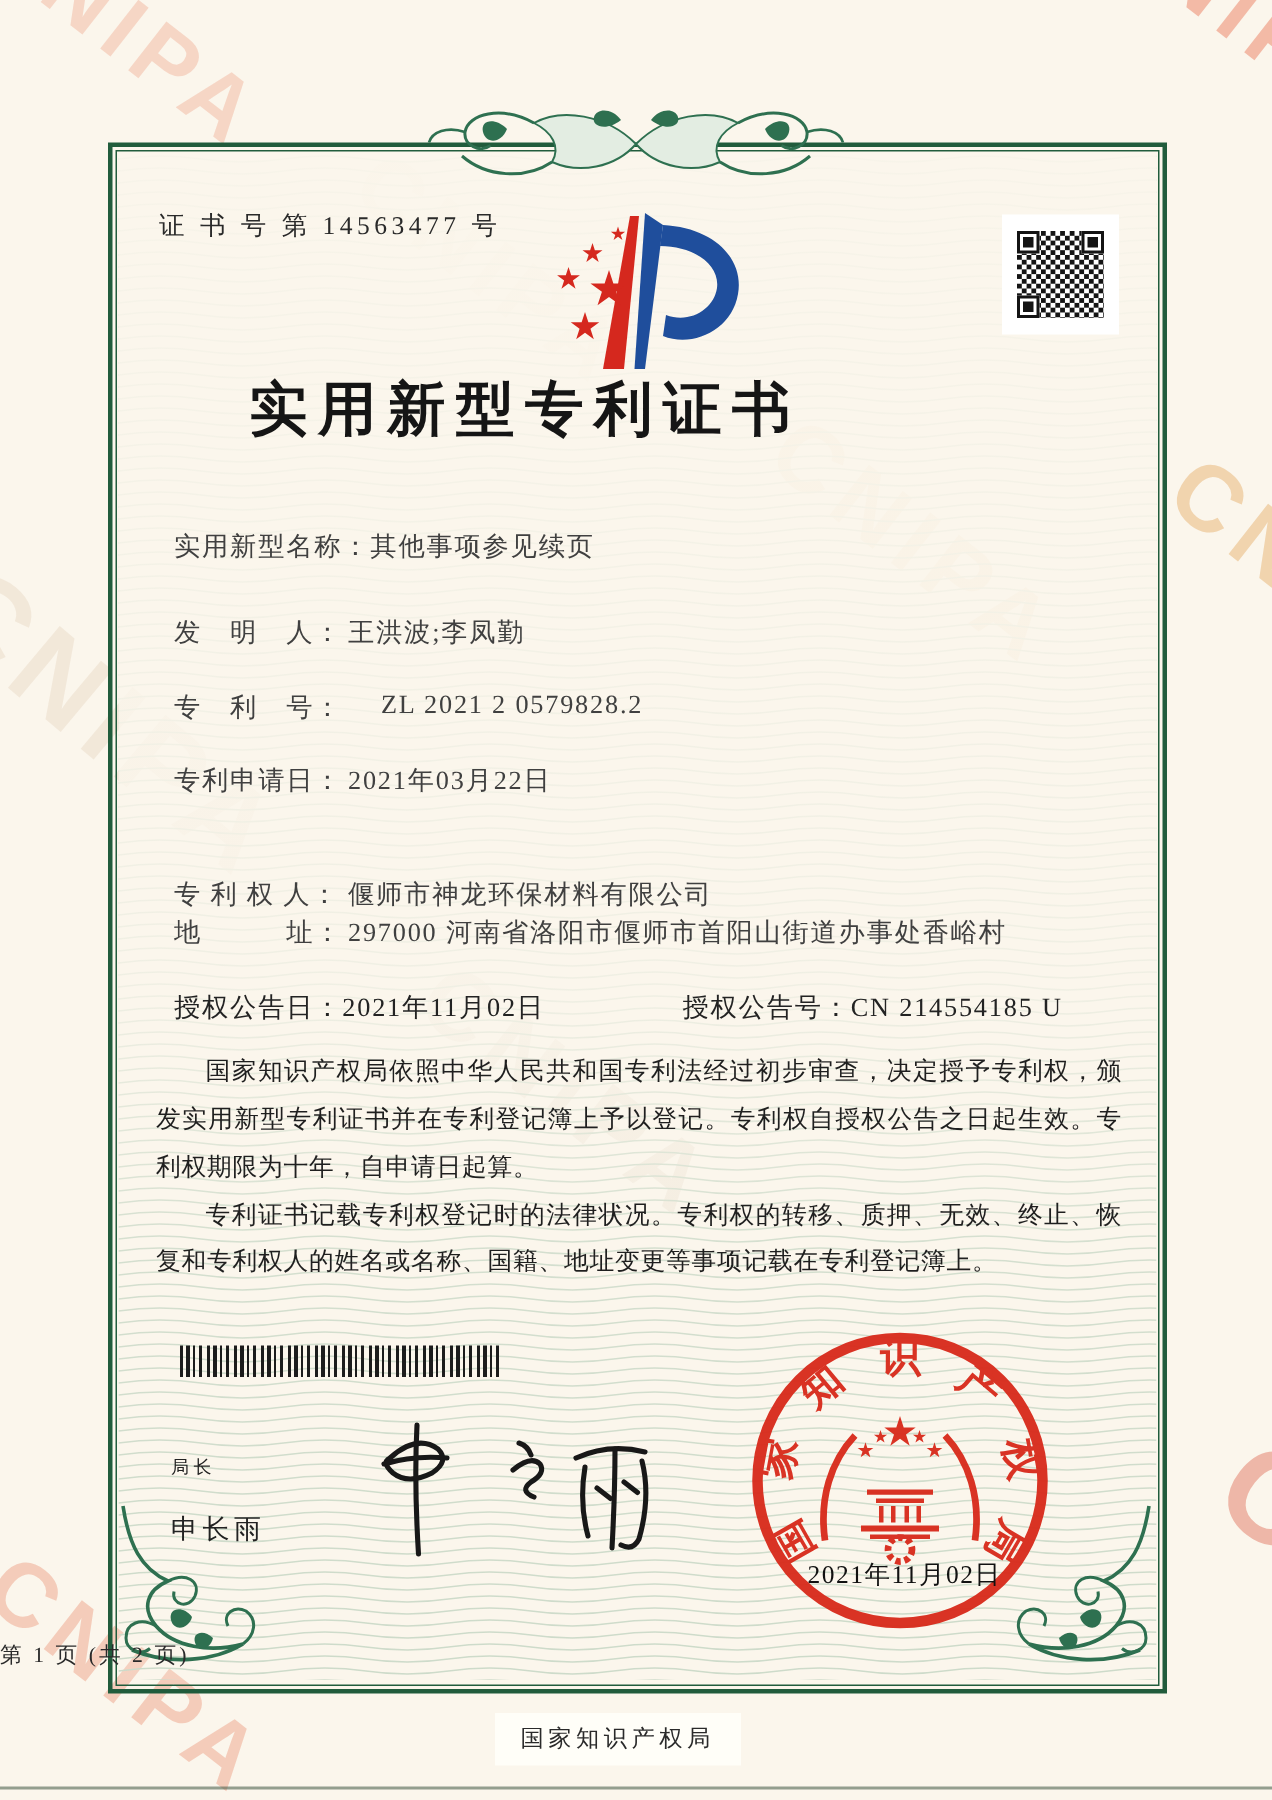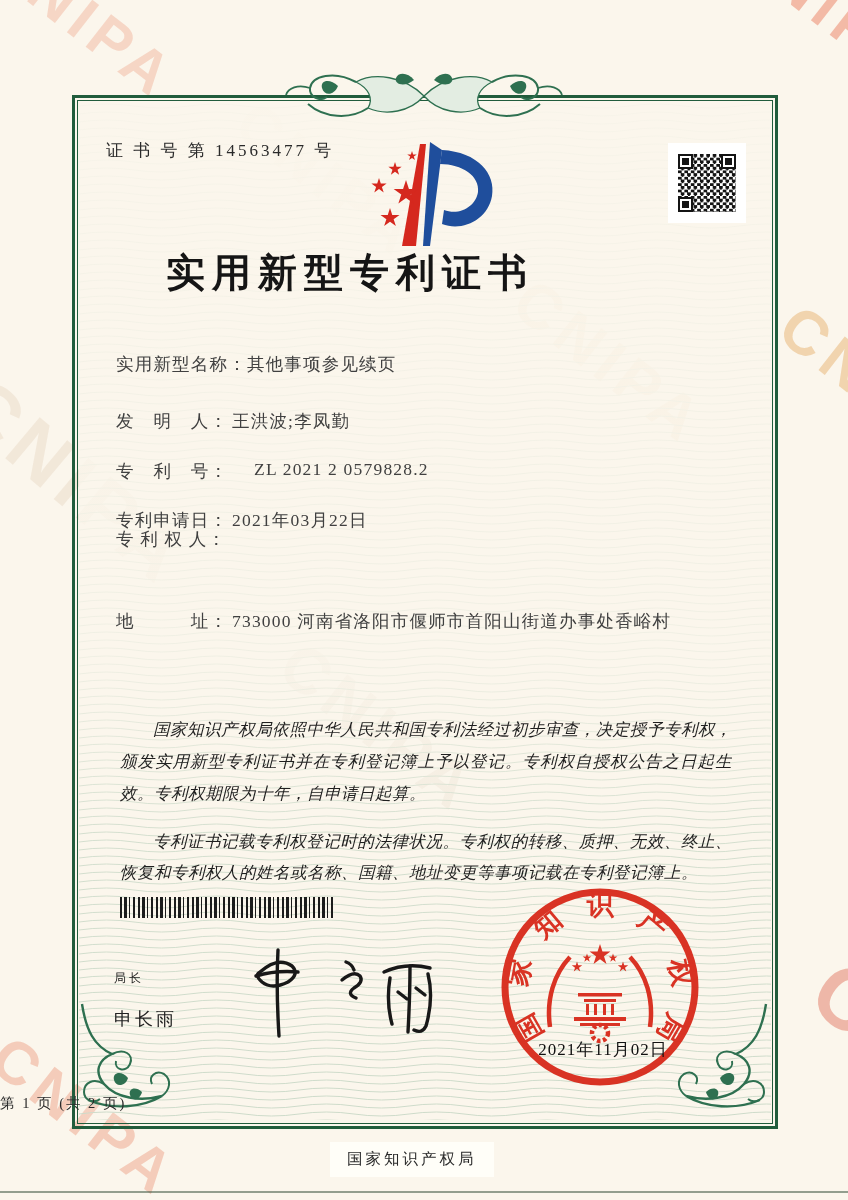--- a/index.html
+++ b/index.html
@@ -38,28 +38,28 @@
       background-size:6.4px 6.4px;}
   .finder{position:absolute;width:15px;height:15px;border:2.5px solid #141414;background:#fff;box-sizing:border-box;}
   .finder::after{content:"";position:absolute;inset:2px;background:#141414;}
   .f-tl{left:0;top:0;} .f-tr{right:0;top:0;} .f-bl{left:0;bottom:0;}
   .title{position:absolute;left:0;top:246px;width:700px;text-align:center;font-size:39px;
          font-weight:bold;letter-spacing:7px;color:#151515;z-index:4;}
   
   .field{position:absolute;left:116px;font-size:17.5px;letter-spacing:1.2px;
          white-space:nowrap;z-index:4;color:#404040;display:flex;}
   .field .lab{display:inline-block;min-width:116px;}
-  .f1{top:352px;} .f2{top:409px;} .f3{top:459px;gap:22px;} .f4{top:508px;} .f5{top:527px;} .f6{top:609px;}
+  .f1{top:352px;} .f2{top:409px;} .f3{top:459px;gap:22px;} .f4{top:508px;} .f5{top:584px;} .f6{top:609px;}
   .grant-row{position:absolute;left:116px;top:659px;font-size:17.5px;letter-spacing:1.2px;
              white-space:nowrap;z-index:4;color:#232323;}
   .grant-no-label{position:absolute;left:339px;}
   
   .body-text{position:absolute;left:104px;top:698px;width:644px;font-size:16.5px;
              line-height:1.93;text-align:justify;color:#1f1f1f;z-index:4;}
-  .body-text p{margin:16px;text-indent:2em;letter-spacing:.5px;font-style:italic;}
+  .body-text p{margin:0;text-indent:2em;letter-spacing:.5px;}
   
   .barcode{position:absolute;left:120px;top:897px;width:216px;height:21px;z-index:4;
     background:repeating-linear-gradient(90deg,
       #1c1c1c 0 2px,transparent 2px 4px,#1c1c1c 4px 7px,transparent 7px 9px,
       #1c1c1c 9px 10px,transparent 10px 13px,#1c1c1c 13px 15px,transparent 15px 18px);}
   .signer-title{position:absolute;left:114px;top:970px;font-size:12px;letter-spacing:3px;z-index:4;}
   .signer-name{position:absolute;left:114px;top:1007px;font-size:18px;letter-spacing:3px;z-index:4;}
   .signature{position:absolute;left:226px;top:938px;z-index:5;}
   .seal{position:absolute;left:492px;top:879px;z-index:6;opacity:.95;}
   .seal-date{position:absolute;left:498px;top:1038px;width:210px;text-align:center;
@@ -166,26 +166,33 @@
   <div class="field f3">
     <span class="lab">专　利　号：</span>
     <span class="val">ZL 2021 2 0579828.2</span>
   </div>
   <div class="field f4">
     <span class="lab">专利申请日：</span>
     <span class="val">2021年03月22日</span>
   </div>
   <div class="field f5">
     <span class="lab">专 利 权 人：</span>
+    <span class="val">偃师市神龙环保材料有限公司</span>
   </div>
   <div class="field f6">
     <span class="lab">地　　　址：</span>
-    <span class="val">733000 河南省洛阳市偃师市首阳山街道办事处香峪村</span>
-  </div>
-
+    <span class="val">297000 河南省洛阳市偃师市首阳山街道办事处香峪村</span>
+  </div>
+
+  <div class="grant-row">
+    <span>授权公告日：</span><span>2021年11月02日</span>
+    <span class="grant-no-label">
+      <span>授权公告号：</span><span>CN 214554185 U</span>
+    </span>
+  </div>
 
   <div class="body-text">
     <p>国家知识产权局依照中华人民共和国专利法经过初步审查，决定授予专利权，颁发实用新型专利证书并在专利登记簿上予以登记。专利权自授权公告之日起生效。专利权期限为十年，自申请日起算。</p>
     <p>专利证书记载专利权登记时的法律状况。专利权的转移、质押、无效、终止、恢复和专利权人的姓名或名称、国籍、地址变更等事项记载在专利登记簿上。</p>
   </div>
 
   <div class="barcode"></div>
 
   <div class="signer-title">局长</div>
   <div class="signer-name">申长雨</div>

